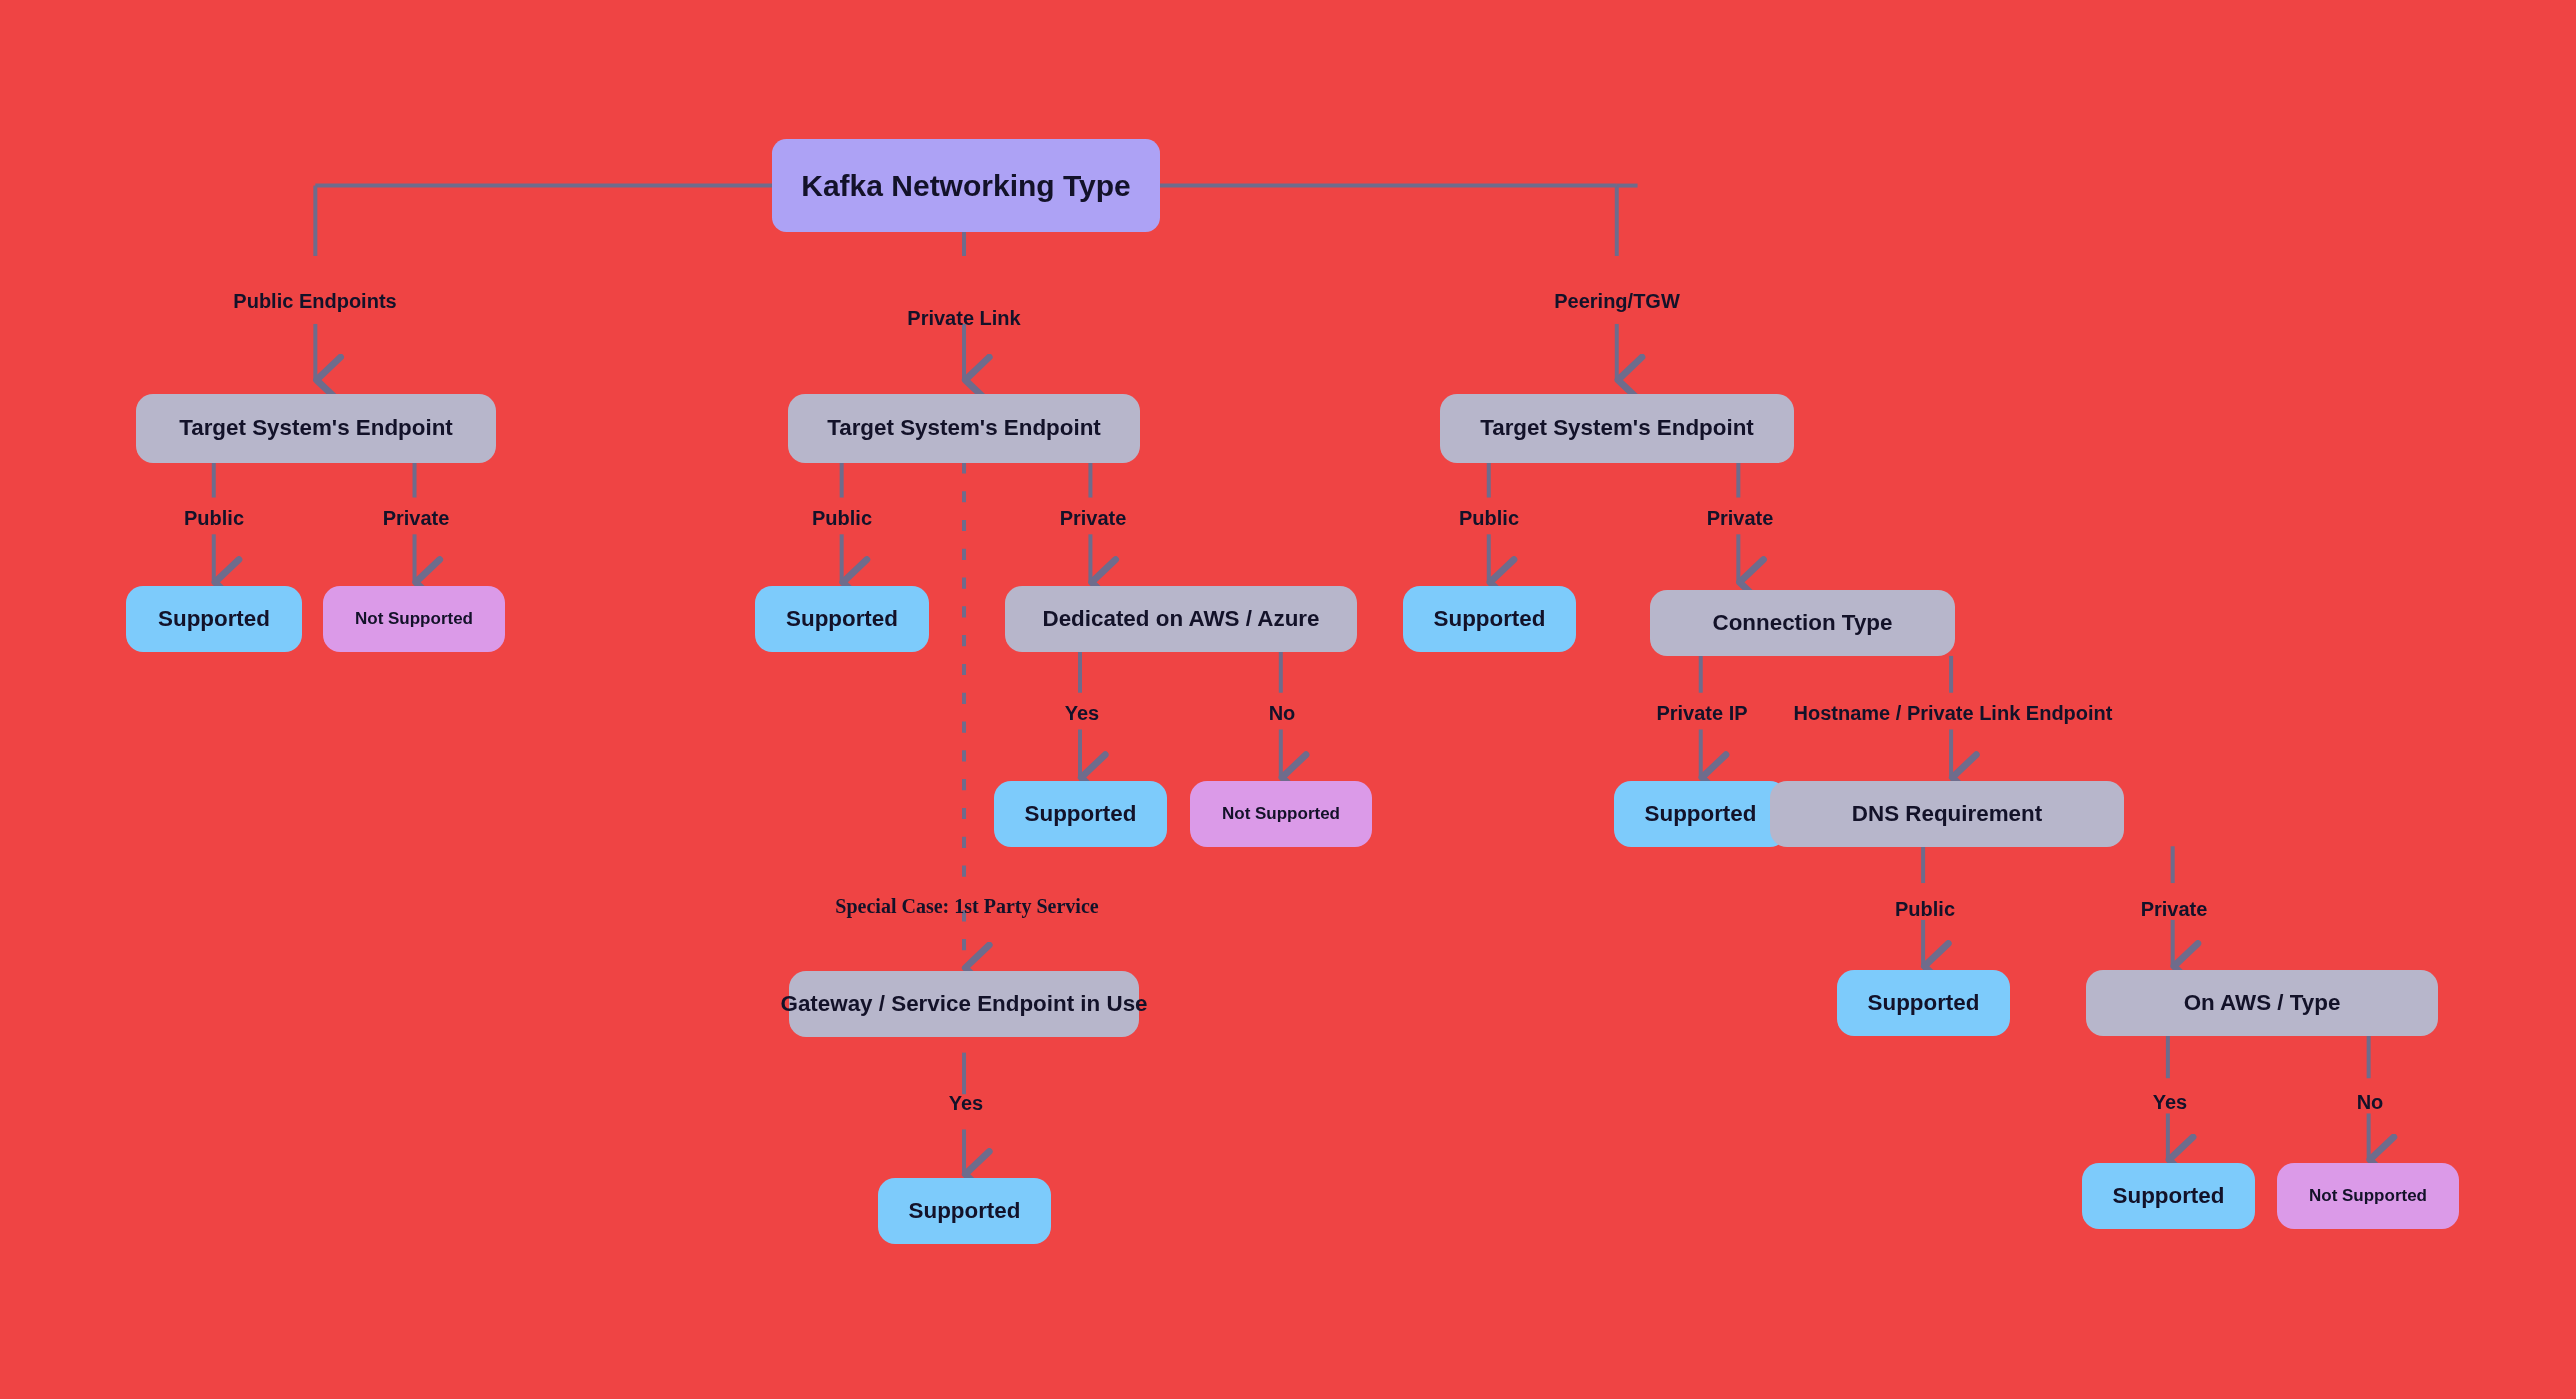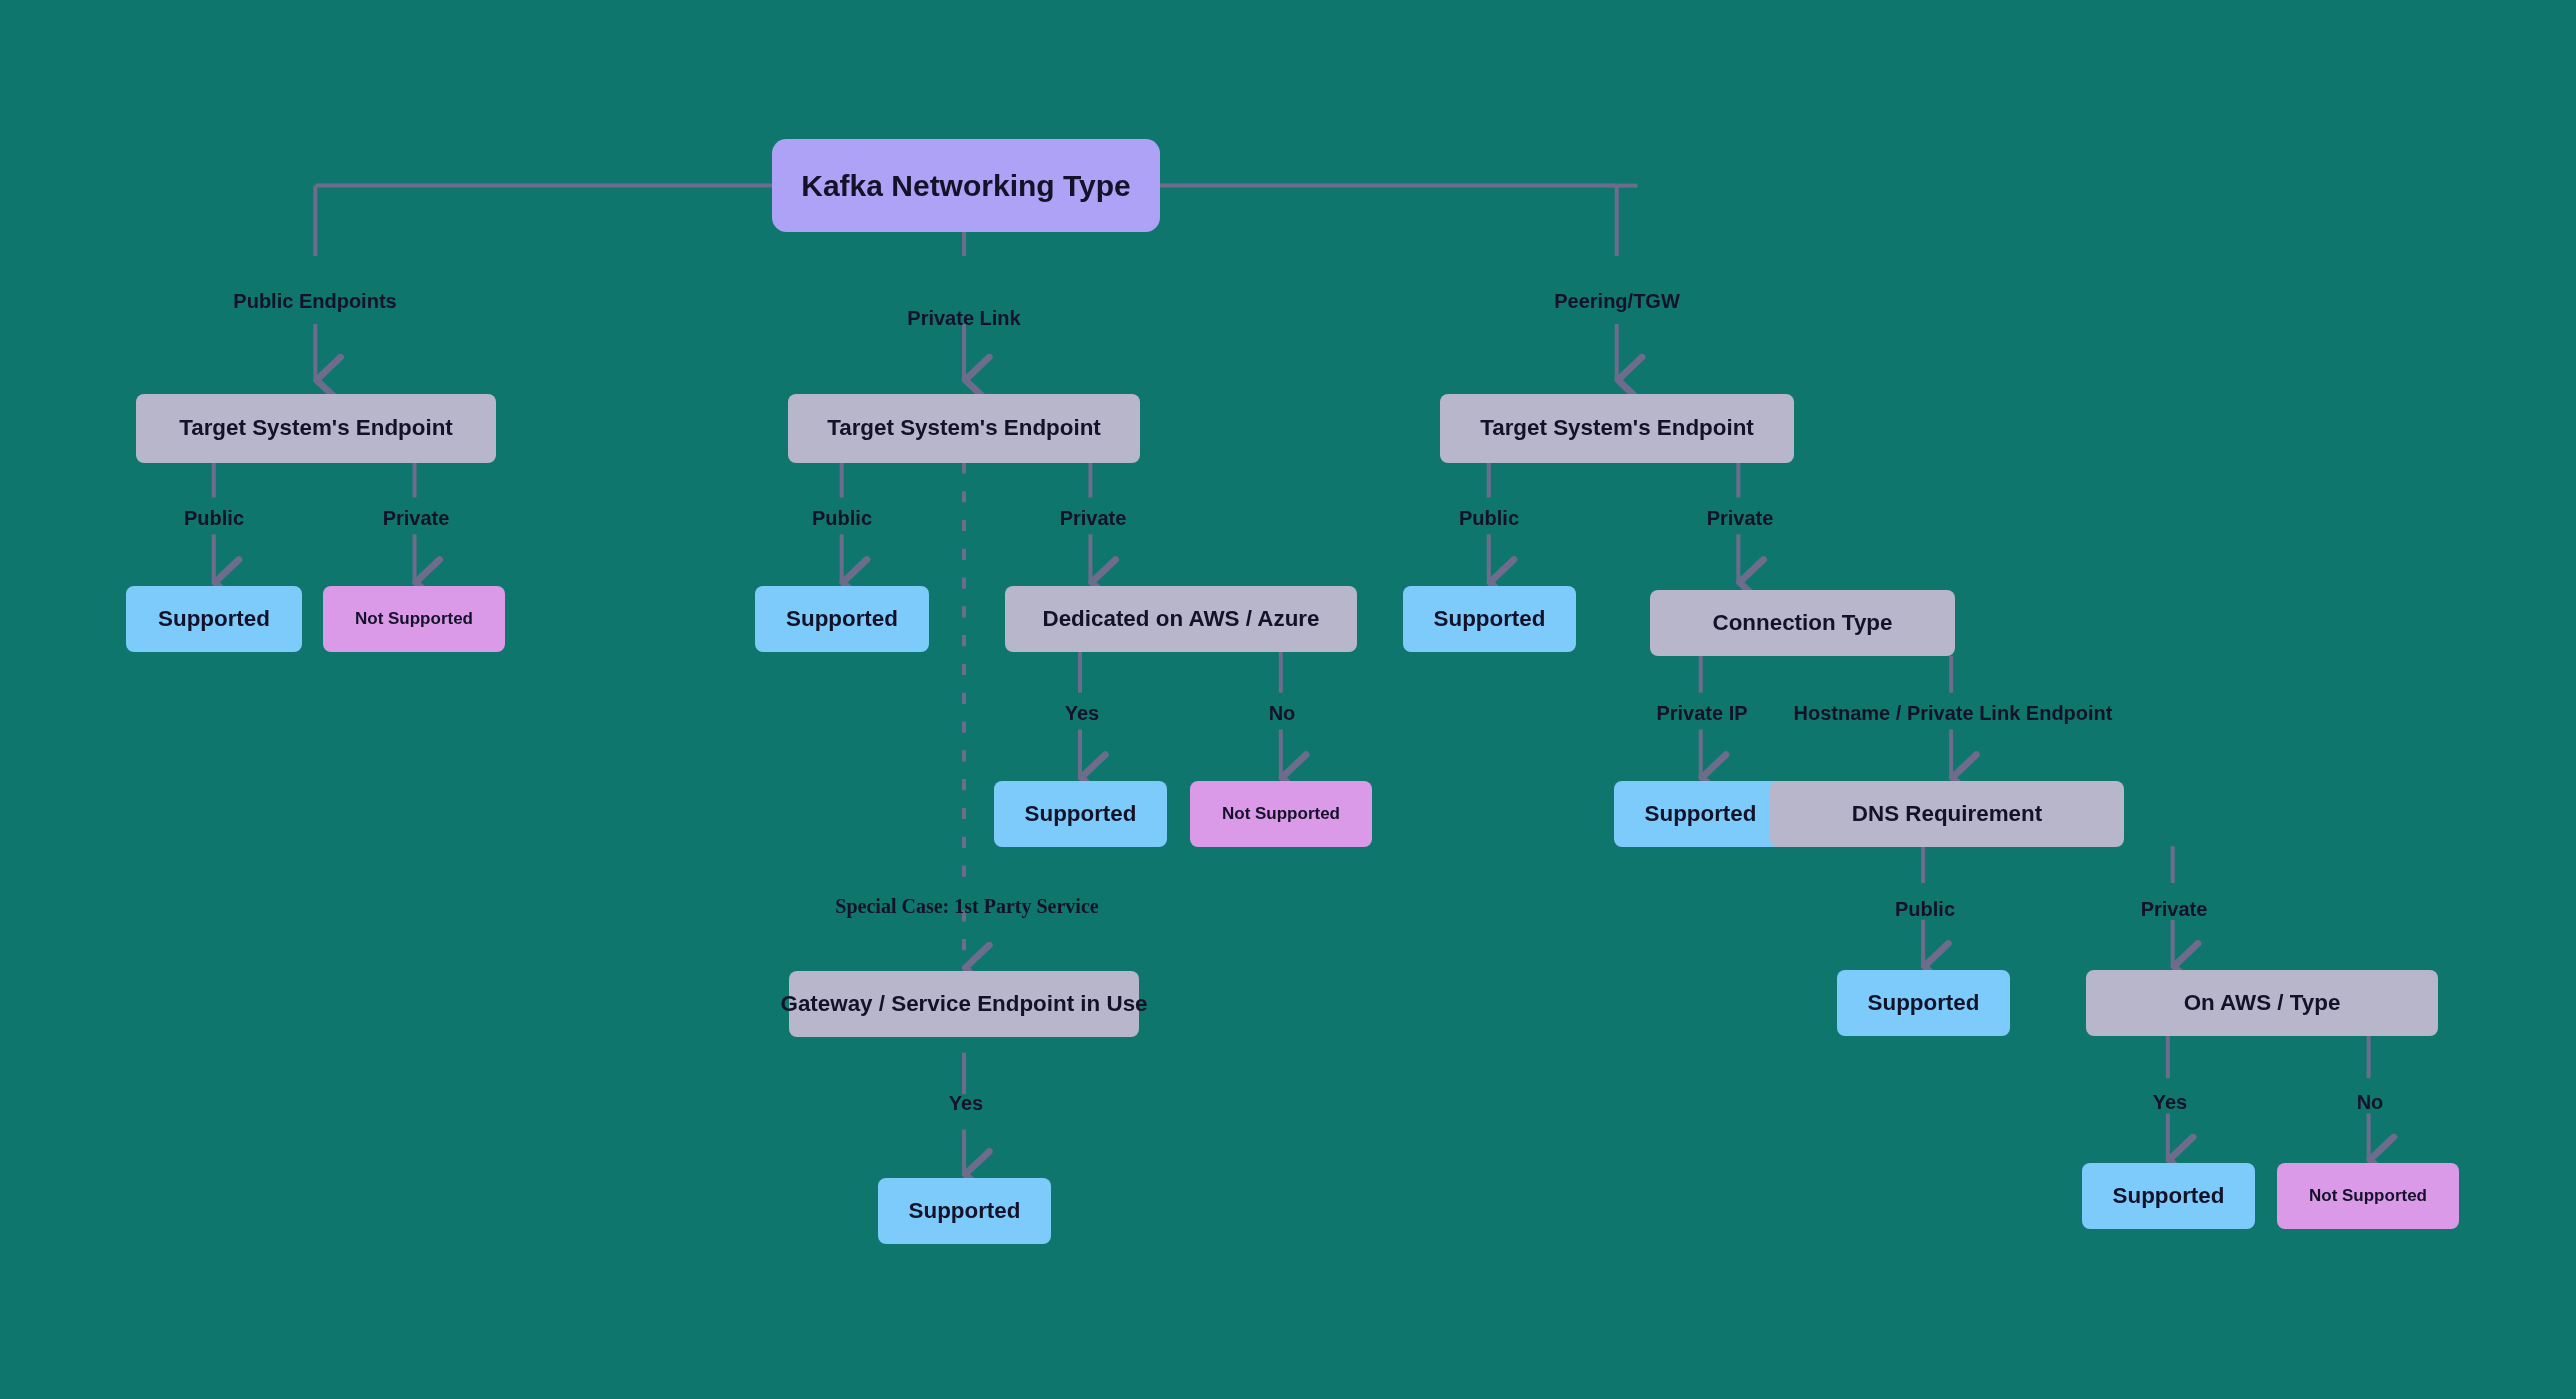--- a/index.html
+++ b/index.html
@@ -7,36 +7,36 @@
     padding: 0;
     background: #ffffff;
   }
   body {
     font-family: "Liberation Sans", sans-serif;
   }
   #stage {
     position: relative;
     width: 2576px;
     height: 1399px;
-    background: #0f766e;
+    background: #ef4444;
     overflow: hidden;
   }
   svg#edges {
     position: absolute;
     left: 0; top: 0;
     width: 2576px;
     height: 1399px;
   }
   .node {
     position: absolute;
     box-sizing: border-box;
     display: flex;
     align-items: center;
     justify-content: center;
-    border-radius: 8px;
+    border-radius: 17px;
     color: #131229;
     font-weight: 700;
     text-align: center;
     line-height: 1.1;
     padding: 0 14.4px;
     white-space: nowrap;
   }
   .node.root {
     background: #ADA2F5;
     font-size: 30px;

